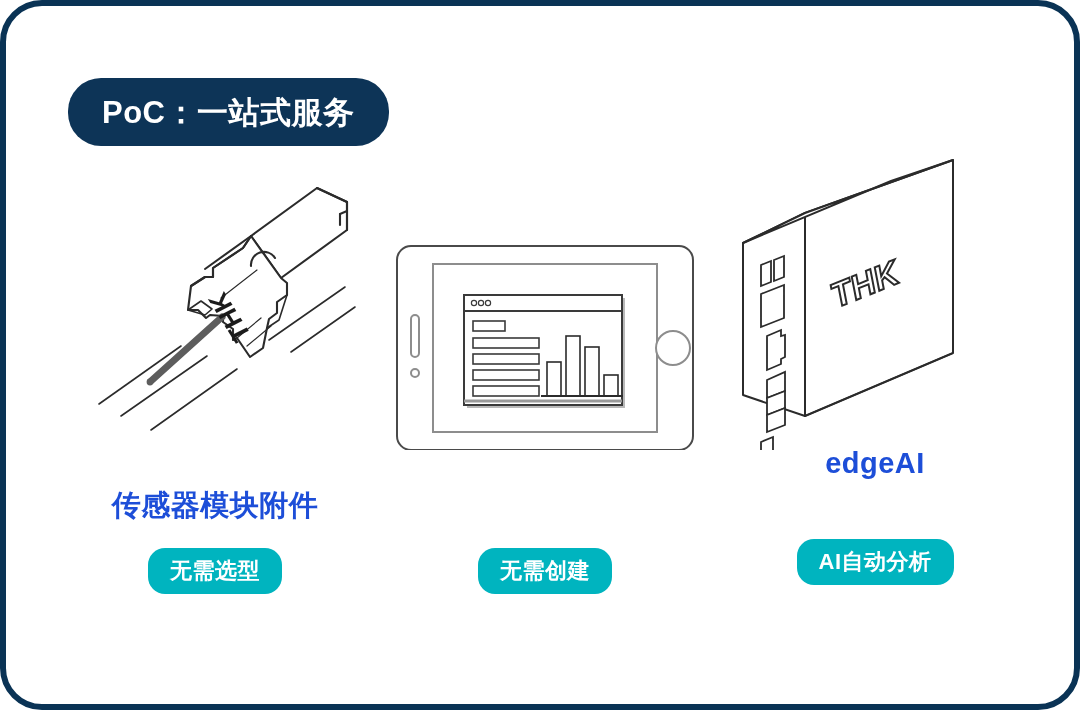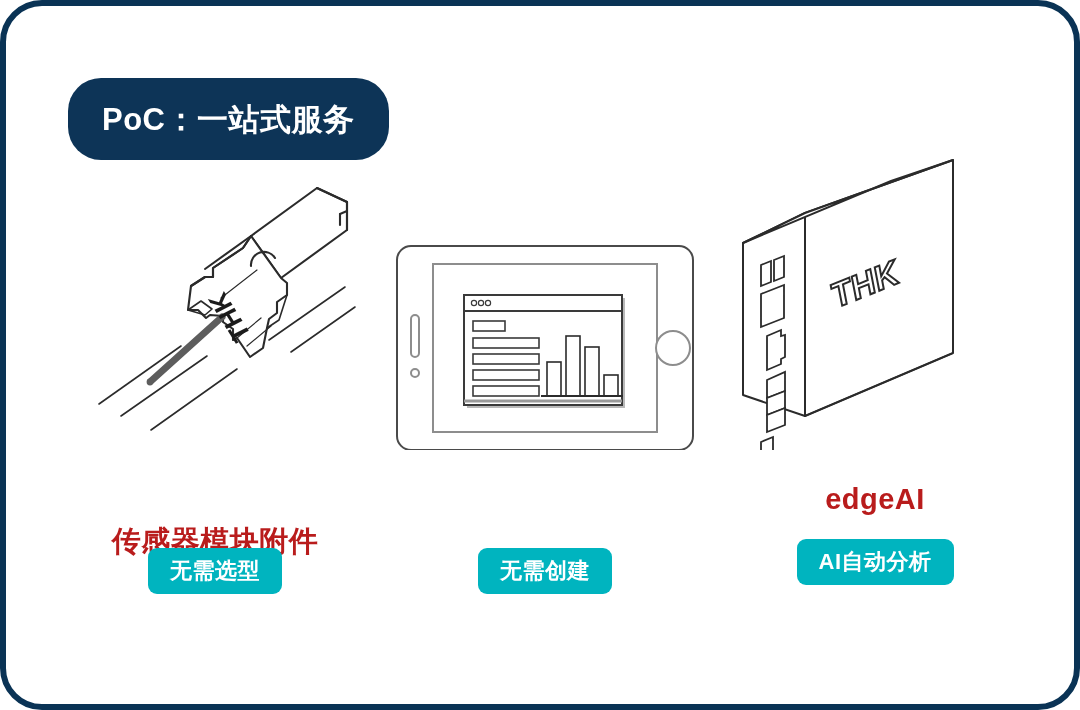--- a/index.html
+++ b/index.html
@@ -34,21 +34,21 @@
     border: 6px solid #0a3355;
     border-radius: 42px;
     pointer-events: none;
   }
 
   
   #badge {
     position: absolute;
     left: 68px;
     top: 78px;
-    height: 82px;
+    height: 68px;
     padding: 0 34px;
     border-radius: 33px;
     background: #0d3457;
     display: flex;
     align-items: center;
     justify-content: center;
   }
   #badge .badge-text {
     color: #ffffff;
     font-size: 31px;
@@ -76,47 +76,46 @@
     width: 320px;
     height: 300px;
   }
   .art svg { display: block; }
 
   .caption {
     position: absolute;
     left: 0;
     width: 320px;
     text-align: center;
-    color: #b91c1c;
+    color: #1d4ed8;
     font-size: 29px;
     font-weight: bold;
     line-height: 1.22;
     letter-spacing: 0.5px;
-    margin-top: 36px;
   }
   #cap-1 { top: 338px; }
   #cap-2 { top: 338px; }
   #cap-3 { top: 296px; }
 
   .pill-wrap {
     position: absolute;
     left: 0;
     width: 320px;
     display: flex;
     justify-content: center;
   }
   #pill-1, #pill-2 { top: 398px; }
   #pill-3 { top: 389px; }
 
   .pill {
     background: #00b4bf;
     color: #ffffff;
     font-size: 22px;
     font-weight: bold;
-    border-radius: 9px;
+    border-radius: 17px;
     padding: 12px 22px;
     line-height: 1;
     white-space: nowrap;
     letter-spacing: 0.5px;
   }
 </style>
 </head>
 <body>
 
 <div id="page">

